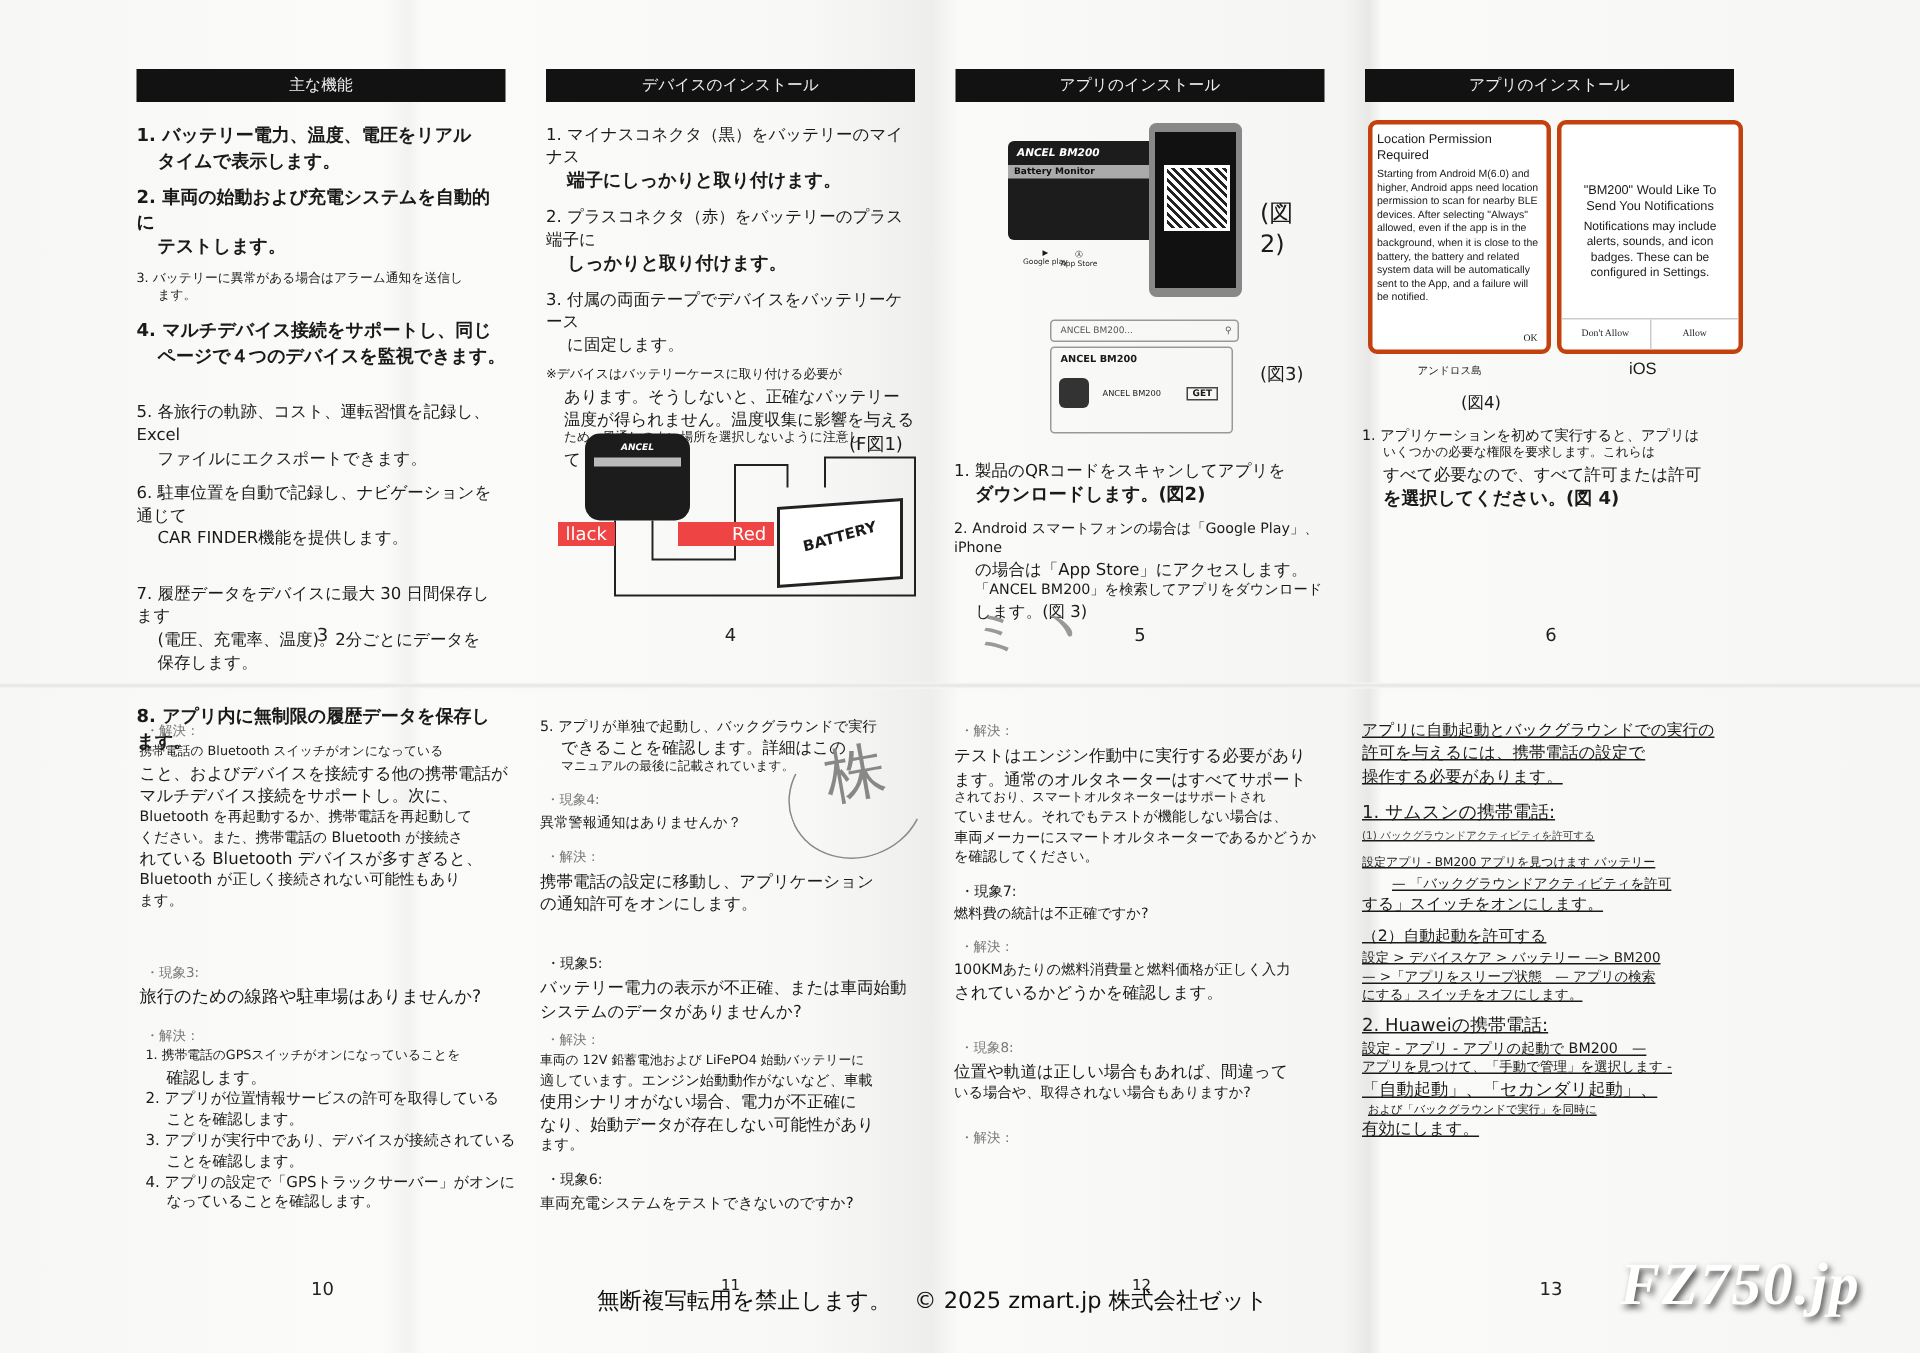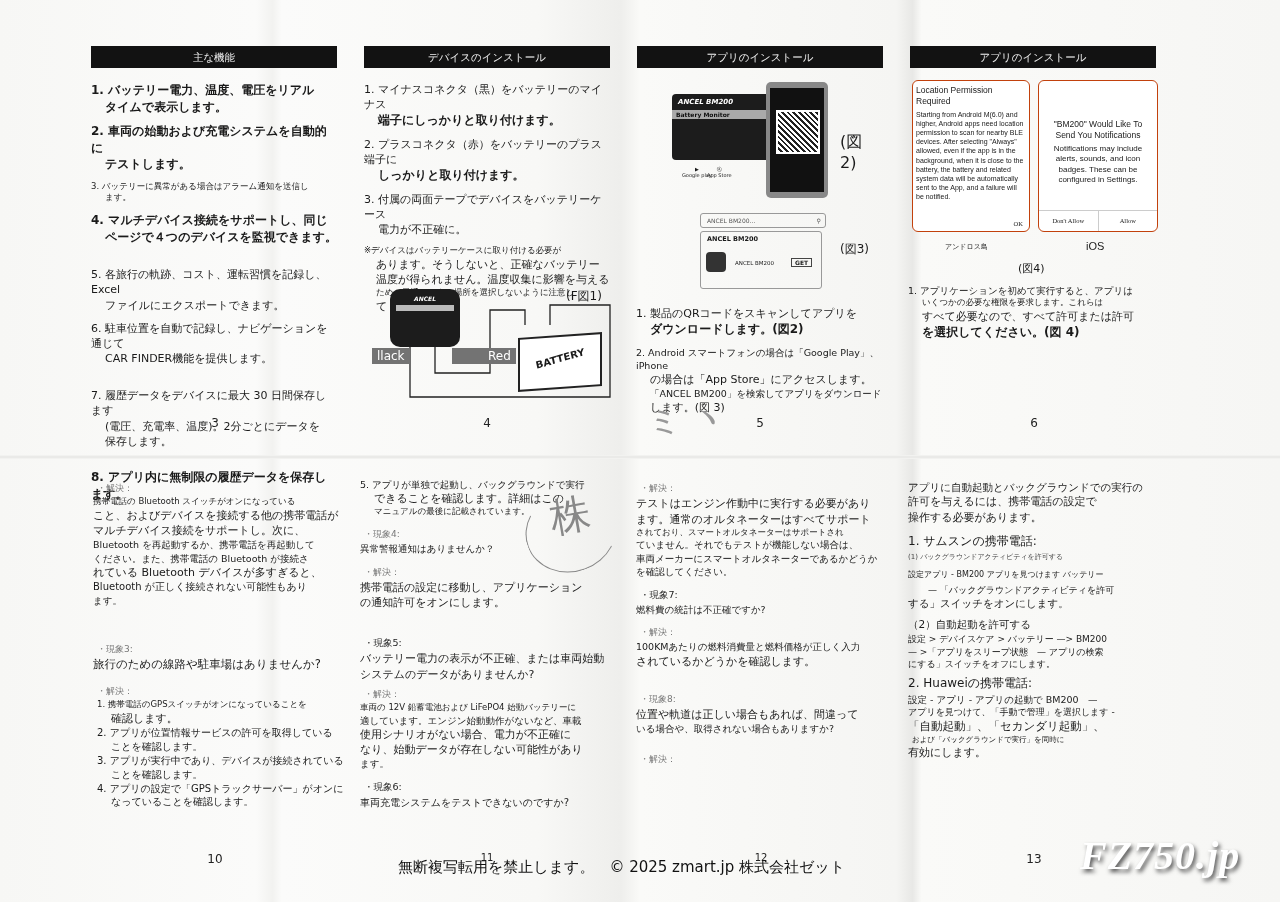--- a/index.html
+++ b/index.html
@@ -18,22 +18,22 @@
   .item .c { padding-left:14px; display:block; }
   .small { font-size:8.5px; }
   .big { font-size:12px;font-weight:bold; }
   .pnum { position:absolute; font-size:12px; color:#222; width:40px; text-align:center; }
   .lbl { color:#777; font-size:9px; margin:10px 0 2px 4px; }
   .lbl.dark { color:#222; font-size:9.5px; }
   .q { font-size:11.5px; margin-bottom:6px; }
   .fig { position:absolute; }
   .dev { background:#1c1c1c; border-radius:10px; color:#fff; }
   .batt { border:2px solid #222; background:#fff; transform:skewY(-4deg); }
-  .tag { background:#737373; color:#fff; font-size:12px; padding:1px 5px; position:absolute; }
-  .dlg { position:absolute; border:1px solid #c2410c; border-radius:6px; background:#fff; font-family:"Liberation Sans", sans-serif; font-size:8px; line-height:1.3; }
+  .tag { background:#ef4444; color:#fff; font-size:12px; padding:1px 5px; position:absolute; }
+  .dlg { position:absolute; border:3px solid #c2410c; border-radius:6px; background:#fff; font-family:"Liberation Sans", sans-serif; font-size:8px; line-height:1.3; }
   .footer { position:absolute; left:398px; top:858px; font-size:15px; color:#111; }
   .wm { position:absolute; left:1080px; top:832px; font-family:"Liberation Serif", serif; font-style:italic; font-weight:bold; font-size:40px; color:#fff; text-shadow:2px 3px 4px #555; letter-spacing:1px; }
   .hand { position:absolute; }
 </style>
 </head>
 <body>
 
 <div class="sheet"></div>
 <div class="hfold"></div>
 
@@ -49,21 +49,21 @@
     <div class="item" style="margin-bottom:20px"><span>7.</span> <span>履歴データをデバイスに最大 30 日間保存します</span><span class="c">(電圧、充電率、温度)。2分ごとにデータを</span><span class="c">保存します。</span></div>
     <div class="item big"><span>8.</span> <span>アプリ内に無制限の履歴データを保存します。</span></div>
   </div>
 </div>
 <div class="pnum" style="left:195px;top:416px;">3</div>
 
 <div class="page" style="left:364px;top:46px;width:246px;">
   <div class="hdr">デバイスのインストール</div>
   <div class="item"><span>1.</span> <span>マイナスコネクタ（黒）をバッテリーのマイナス</span><span class="c big">端子にしっかりと取り付けます。</span></div>
   <div class="item"><span>2.</span> <span>プラスコネクタ（赤）をバッテリーのプラス端子に</span><span class="c big">しっかりと取り付けます。</span></div>
-  <div class="item"><span>3.</span> <span>付属の両面テープでデバイスをバッテリーケース</span><span class="c">電力が不正確に。</span></div>
+  <div class="item"><span>3.</span> <span>付属の両面テープでデバイスをバッテリーケース</span><span class="c">に固定します。</span></div>
   <div class="small">
     <div>※デバイスはバッテリーケースに取り付ける必要が</div>
     <div style="padding-left:12px;font-size:11px">あります。そうしないと、正確なバッテリー</div>
     <div style="padding-left:12px;font-size:11px">温度が得られません。温度収集に影響を与える</div>
     <div style="padding-left:12px">ため、風通しのよい場所を選択しないように注意し</div>
     <div style="padding-left:12px;font-size:11px">てください。</div>
   </div>
 </div>
 
 <div class="fig" style="left:390px;top:285px;width:230px;height:120px;">
@@ -127,21 +127,21 @@
 <div class="dlg" style="left:1038px;top:80px;width:118px;height:150px;">
   <div style="padding:38px 4px 0 4px;text-align:center;font-size:8.5px">"BM200" Would Like To Send You Notifications</div>
   <div style="padding:3px 4px 0 4px;text-align:center;font-size:8px">Notifications may include alerts, sounds, and icon badges. These can be configured in Settings.</div>
   <div style="position:absolute;left:0;bottom:0;width:100%;height:20px;border-top:1px solid #ccc;display:flex;font-family:'Liberation Serif',serif;font-size:6.5px">
     <div style="flex:1;text-align:center;line-height:20px;border-right:1px solid #ccc">Don't Allow</div>
     <div style="flex:1;text-align:center;line-height:20px">Allow</div>
   </div>
 </div>
 <div style="position:absolute;left:945px;top:242px;font-size:7px">アンドロス島</div>
 <div style="position:absolute;left:1086px;top:240px;font-size:11px;font-family:'Liberation Sans',sans-serif">iOS</div>
-<div style="position:absolute;left:1018px;top:261px;font-size:11px">(図4)</div>
+<div style="position:absolute;left:974px;top:261px;font-size:11px">(図4)</div>
 <div class="page" style="left:908px;top:284px;width:250px;">
   <div class="item" style="font-size:9.5px"><span>1.</span> <span>アプリケーションを初めて実行すると、アプリは</span><span class="c small">いくつかの必要な権限を要求します。これらは</span><span class="c" style="font-size:11px">すべて必要なので、すべて許可または許可</span><span class="c big">を選択してください。(図 4)</span></div>
 </div>
 <div class="pnum" style="left:1014px;top:416px;">6</div>
 
 <div class="page" style="left:93px;top:482px;width:256px;">
   <div class="lbl" style="margin-top:0">・解決：</div>
   <div>
     <div class="small">携帯電話の Bluetooth スイッチがオンになっている</div>
     <div>こと、およびデバイスを接続する他の携帯電話が</div>
@@ -218,21 +218,21 @@
     </div>
   <div class="lbl" style="margin-top:24px">・現象8:</div>
   <div>
       <div>位置や軌道は正しい場合もあれば、間違って</div>
       <div style="font-size:9.5px">いる場合や、取得されない場合もありますか?</div>
     </div>
   <div class="lbl" style="margin-top:18px">・解決：</div>
 </div>
 <div class="pnum" style="left:741px;top:852px;font-size:10px">12</div>
 
-<div class="page" style="left:908px;top:480px;width:256px;">
+<div class="page" style="left:908px;top:480px;width:256px;text-decoration:underline;">
   <div>
       <div style="font-size:10.5px">アプリに自動起動とバックグラウンドでの実行の</div>
       <div>許可を与えるには、携帯電話の設定で</div>
       <div>操作する必要があります。</div>
     </div>
   <div style="font-size:12px;margin-top:8px">1. サムスンの携帯電話:</div>
   <div style="font-size:7px;margin-top:4px;color:#444">(1) バックグラウンドアクティビティを許可する</div>
   <div style="margin-top:6px">
     <div style="font-size:8px">設定アプリ - BM200 アプリを見つけます バッテリー</div>
     <div style="font-size:9px;padding-left:20px;margin-top:4px">— 「バックグラウンドアクティビティを許可</div>

